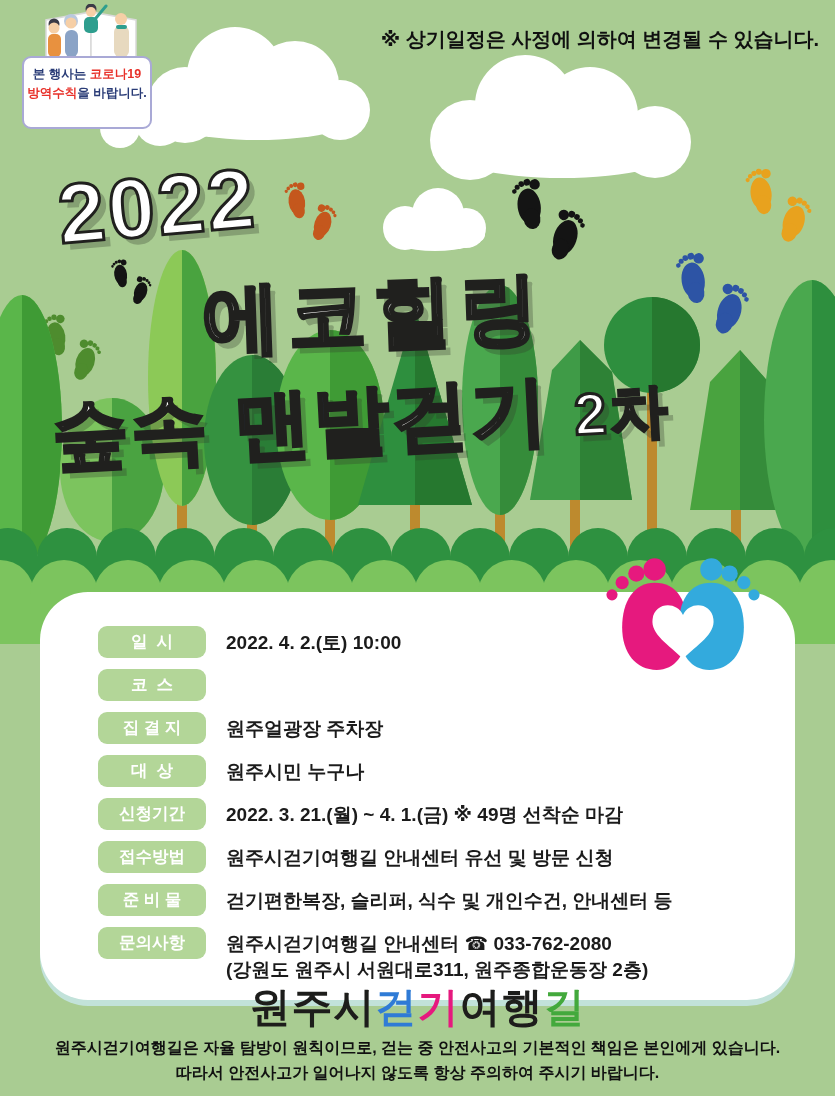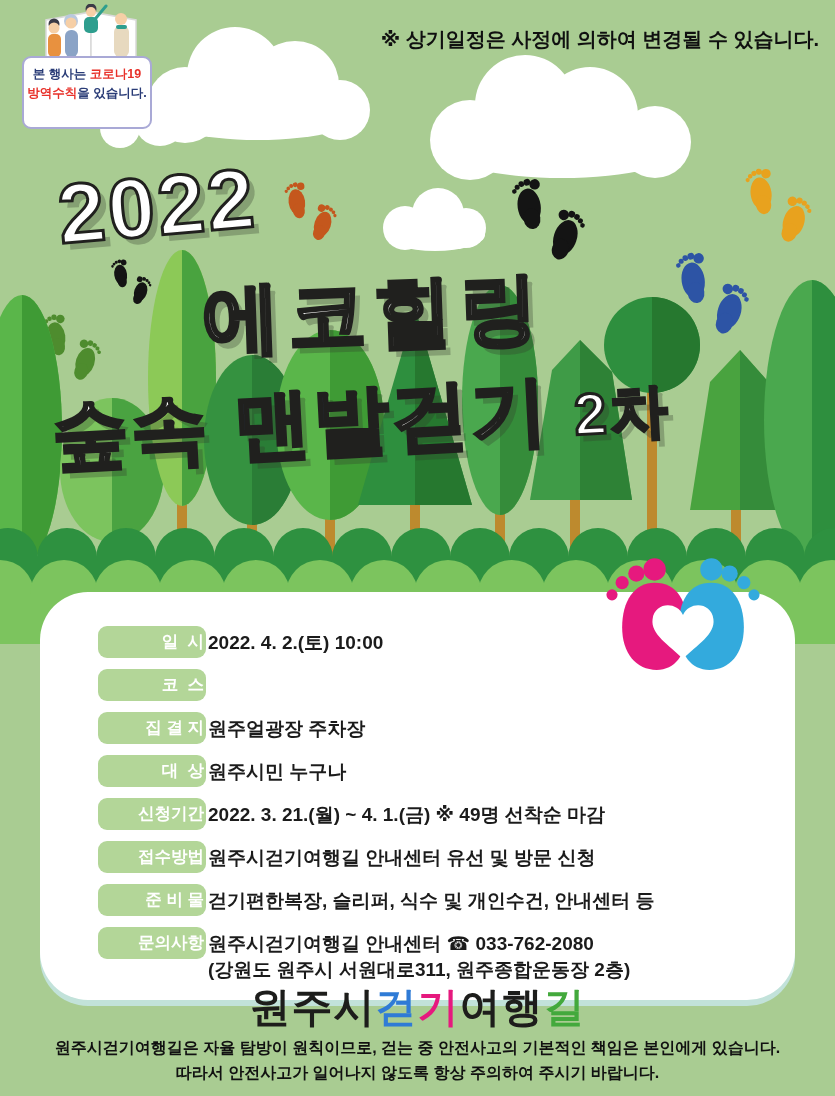--- a/index.html
+++ b/index.html
@@ -27,23 +27,23 @@
   .title-year { left:58px; top:158px; font-size:84px; letter-spacing:3px; transform:rotate(-5deg); }
   .title-eco  { left:202px; top:262px; font-size:78px; letter-spacing:8px; transform:rotate(-2deg); }
   .title-main { left:52px; top:370px; font-size:76px; letter-spacing:3px; transform:rotate(-3deg); }
   .title-main .seg-sub { font-size:58px; }
 
   
   .panel { position:absolute; left:40px; top:592px; width:755px; height:408px;
     background:#ffffff; border-radius:48px; box-shadow:0 6px 0 #c2e2da; z-index:4;
     padding:34px 30px 0 58px; }
   .row { display:flex; align-items:flex-start; margin-bottom:11px; }
-  .row-label { flex:0 0 108px; text-align:right; background:#b3d698; color:#ffffff;
+  .row-label { flex:0 0 108px; text-align:center; background:#b3d698; color:#ffffff;
     font-size:16.5px; font-weight:700; border-radius:9px; padding:5px 2px; white-space:pre; }
-  .row-value { padding:4px 0 0 2px; font-size:19px; font-weight:700; color:#1b1b1b;
+  .row-value { padding:4px 0 0 20px; font-size:19px; font-weight:700; color:#1b1b1b;
     line-height:1.35; white-space:nowrap; }
 
   
   .feet-logo { position:absolute; left:590px; top:536px; z-index:7; }
 
   
   .brand { position:absolute; left:0; top:980px; width:100%; text-align:center; z-index:8;
     font-size:41px; font-weight:800; letter-spacing:1px; white-space:nowrap; }
   .footer-note { position:absolute; left:0; top:1036px; width:100%; text-align:center;
     font-size:16px; font-weight:700; color:#111111; line-height:1.55; z-index:8; }
@@ -191,21 +191,21 @@
     <circle cx="73" cy="5" r="5.5" fill="#3a3a46"></circle>
     <circle cx="73" cy="8" r="5" fill="#f6cfa6"></circle>
     <rect x="66" y="13" width="14" height="16" rx="5" fill="#2e9e8e"></rect>
     <circle cx="103" cy="15" r="6" fill="#f6cfa6"></circle>
     <rect x="96" y="22" width="15" height="31" rx="6" fill="#e7d9bf"></rect>
     <rect x="98" y="21" width="11" height="4" rx="2" fill="#2e9e8e"></rect>
   </svg>
 
   <div class="covid-box">
     <span>본 행사는 </span><span class="red">코로나19</span><br>
-    <span class="red">방역수칙</span><span>을 있습니다.</span>
+    <span class="red">방역수칙</span><span>을 바랍니다.</span>
   </div>
 
   <div class="notice">※ 상기일정은 사정에 의하여 변경될 수 있습니다.</div>
 
   <div class="bubble title-year">2022</div>
   <div class="bubble title-eco">에코힐링</div>
   <div class="bubble title-main"><span>숲속 </span><span style="color: rgb(53, 88, 159);">맨발</span><span>걷기 </span><span class="seg-sub">2차</span></div>
 
   <div class="panel">
     <div class="row">

